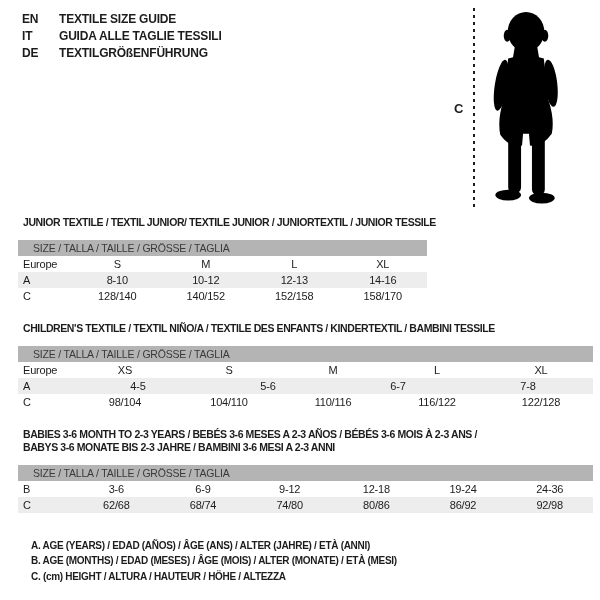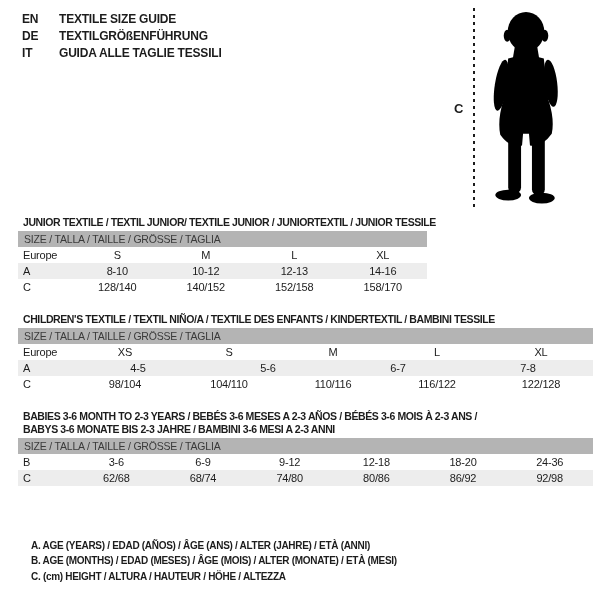--- a/index.html
+++ b/index.html
@@ -25,48 +25,48 @@
   .height-label{position:absolute;left:454px;top:101px;font-weight:bold;font-size:13px;}
   .baby-svg{position:absolute;left:482px;top:9px;width:90px;height:198px;}
   .sil *{fill:var(--silhouette);}
 
   
   #tables{position:absolute;left:18px;top:216px;width:575px;}
   .size-table{width:575px;}
   .size-table.t0{width:409px;}
   .size-table + .size-table{margin-top:18px;}
   .t-title{font-weight:bold;font-size:10.5px;letter-spacing:-0.4px;line-height:13px;padding-left:5px;white-space:nowrap;}
-  .t-bar{margin-top:2px;height:16px;line-height:16px;background:var(--bar-bg);color:var(--bar-text);
-    font-size:10.5px;letter-spacing:-0.2px;padding-left:6px;white-space:nowrap;}
+  .t-bar{margin-top:11px;height:16px;line-height:16px;background:var(--bar-bg);color:var(--bar-text);
+    font-size:10.5px;letter-spacing:-0.2px;padding-left:15px;white-space:nowrap;}
   .t-row{display:flex;height:16px;line-height:16px;font-size:11px;letter-spacing:-0.2px;}
   .t-row.shaded{background:var(--row-alt);}
   .t-row-label{width:55px;flex:0 0 55px;padding-left:5px;}
   .t-cell{flex:1;text-align:center;}
 
   
   #notes{position:absolute;left:22px;top:538px;margin-left:9px;}
   .note-line{font-weight:bold;font-size:10px;letter-spacing:-0.3px;line-height:15.3px;white-space:nowrap;}
 </style>
 </head>
 <body>
 
 <div class="page">
 
   <section id="langs">
       <div class="lang-row">
         <span class="lang-code">EN</span>
         <span class="lang-label">TEXTILE SIZE GUIDE</span>
       </div>
       <div class="lang-row">
+        <span class="lang-code">IT</span>
+        <span class="lang-label">GUIDA ALLE TAGLIE TESSILI</span>
+      </div>
+      <div class="lang-row">
         <span class="lang-code">DE</span>
         <span class="lang-label">TEXTILGRÖßENFÜHRUNG</span>
-      </div>
-      <div class="lang-row">
-        <span class="lang-code">IT</span>
-        <span class="lang-label">GUIDA ALLE TAGLIE TESSILI</span>
       </div>
     </section>
 
   <div class="height-line"></div>
   <div class="height-label">C</div>
 
   <svg class="baby-svg" viewBox="0 0 90 200" aria-hidden="true">
     <g class="sil">
       <path d="M33,36 L55,36 L58,54 L30,54 Z"></path>
       <path d="M26,50 Q44,44 62,50 L67,97 Q44,106 21,97 Z"></path>
@@ -139,21 +139,21 @@
       <section class="size-table t2">
         <div class="t-title">BABIES 3-6 MONTH TO 2-3 YEARS / BEBÉS 3-6 MESES A 2-3 AÑOS / BÉBÉS 3-6 MOIS À 2-3 ANS /</div>
         <div class="t-title">BABYS 3-6 MONATE BIS 2-3 JAHRE / BAMBINI 3-6 MESI A 2-3 ANNI</div>
         <div class="t-bar">SIZE / TALLA / TAILLE / GRÖSSE / TAGLIA</div>
         <div class="t-row">
           <span class="t-row-label">B</span>
           <span class="t-cell">3-6</span>
           <span class="t-cell">6-9</span>
           <span class="t-cell">9-12</span>
           <span class="t-cell">12-18</span>
-          <span class="t-cell">18-20</span>
+          <span class="t-cell">19-24</span>
           <span class="t-cell">24-36</span>
         </div>
         <div class="t-row shaded">
           <span class="t-row-label">C</span>
           <span class="t-cell">62/68</span>
           <span class="t-cell">68/74</span>
           <span class="t-cell">74/80</span>
           <span class="t-cell">80/86</span>
           <span class="t-cell">86/92</span>
           <span class="t-cell">92/98</span>

